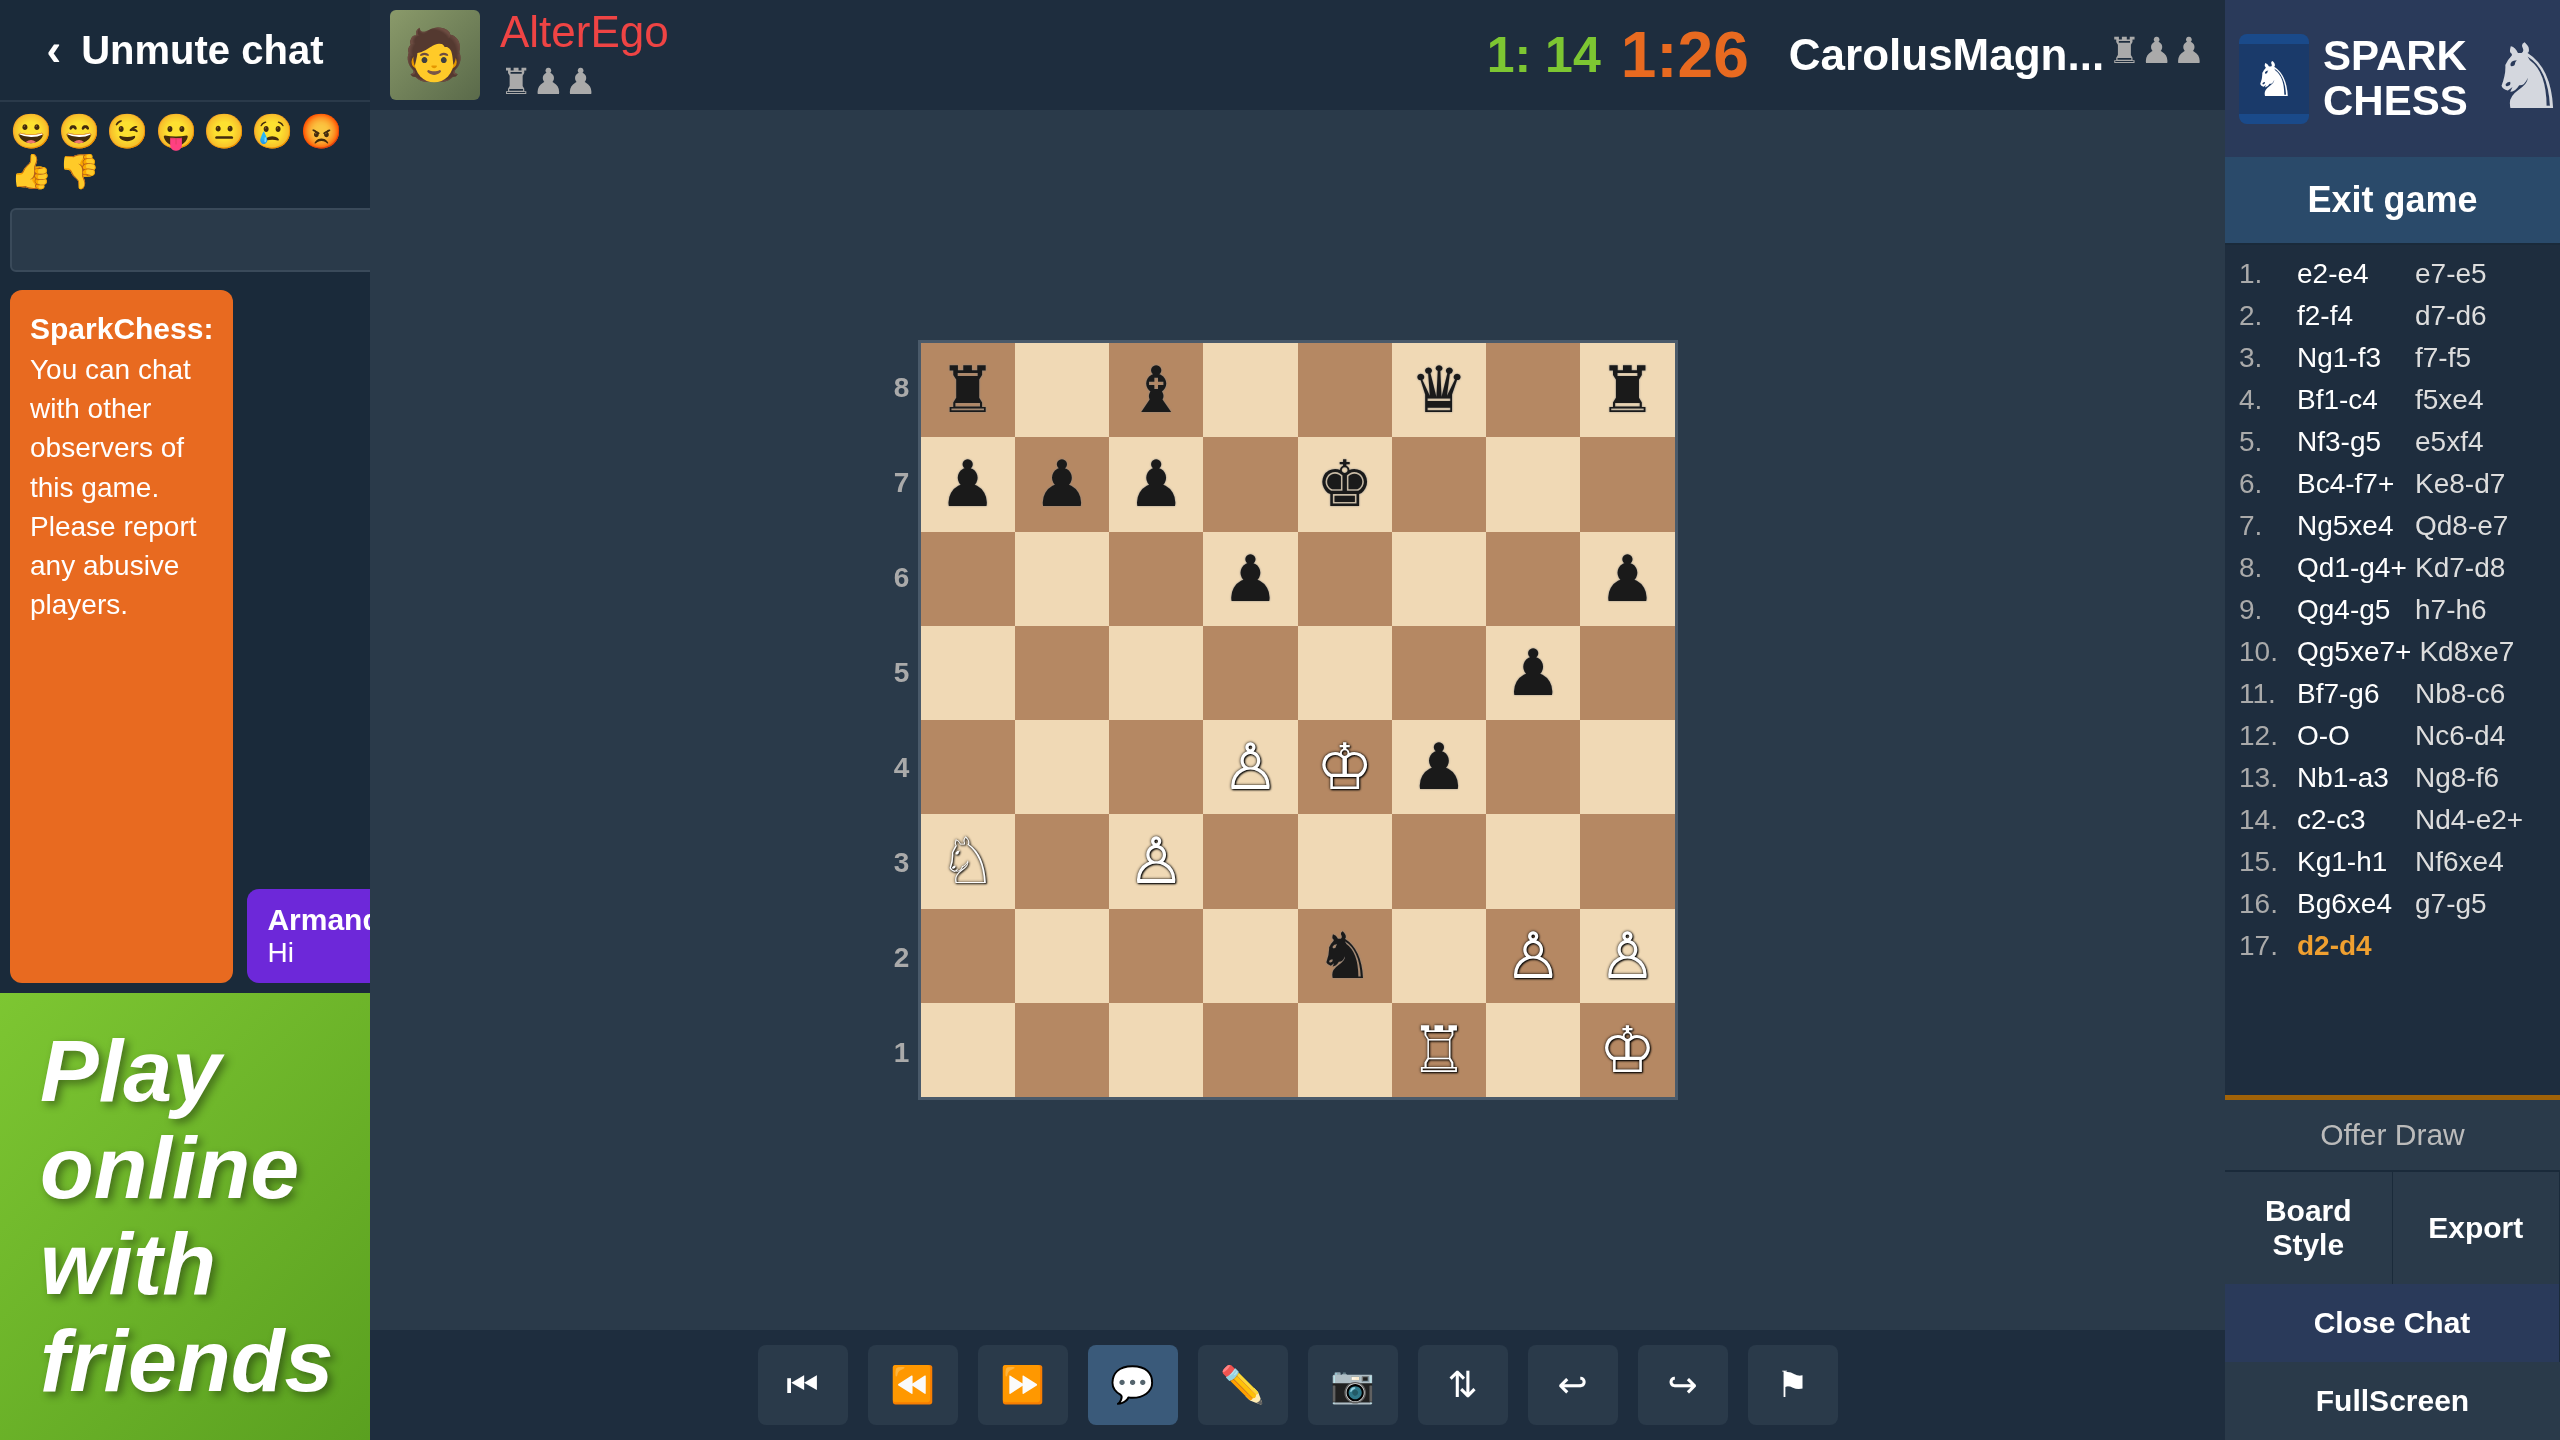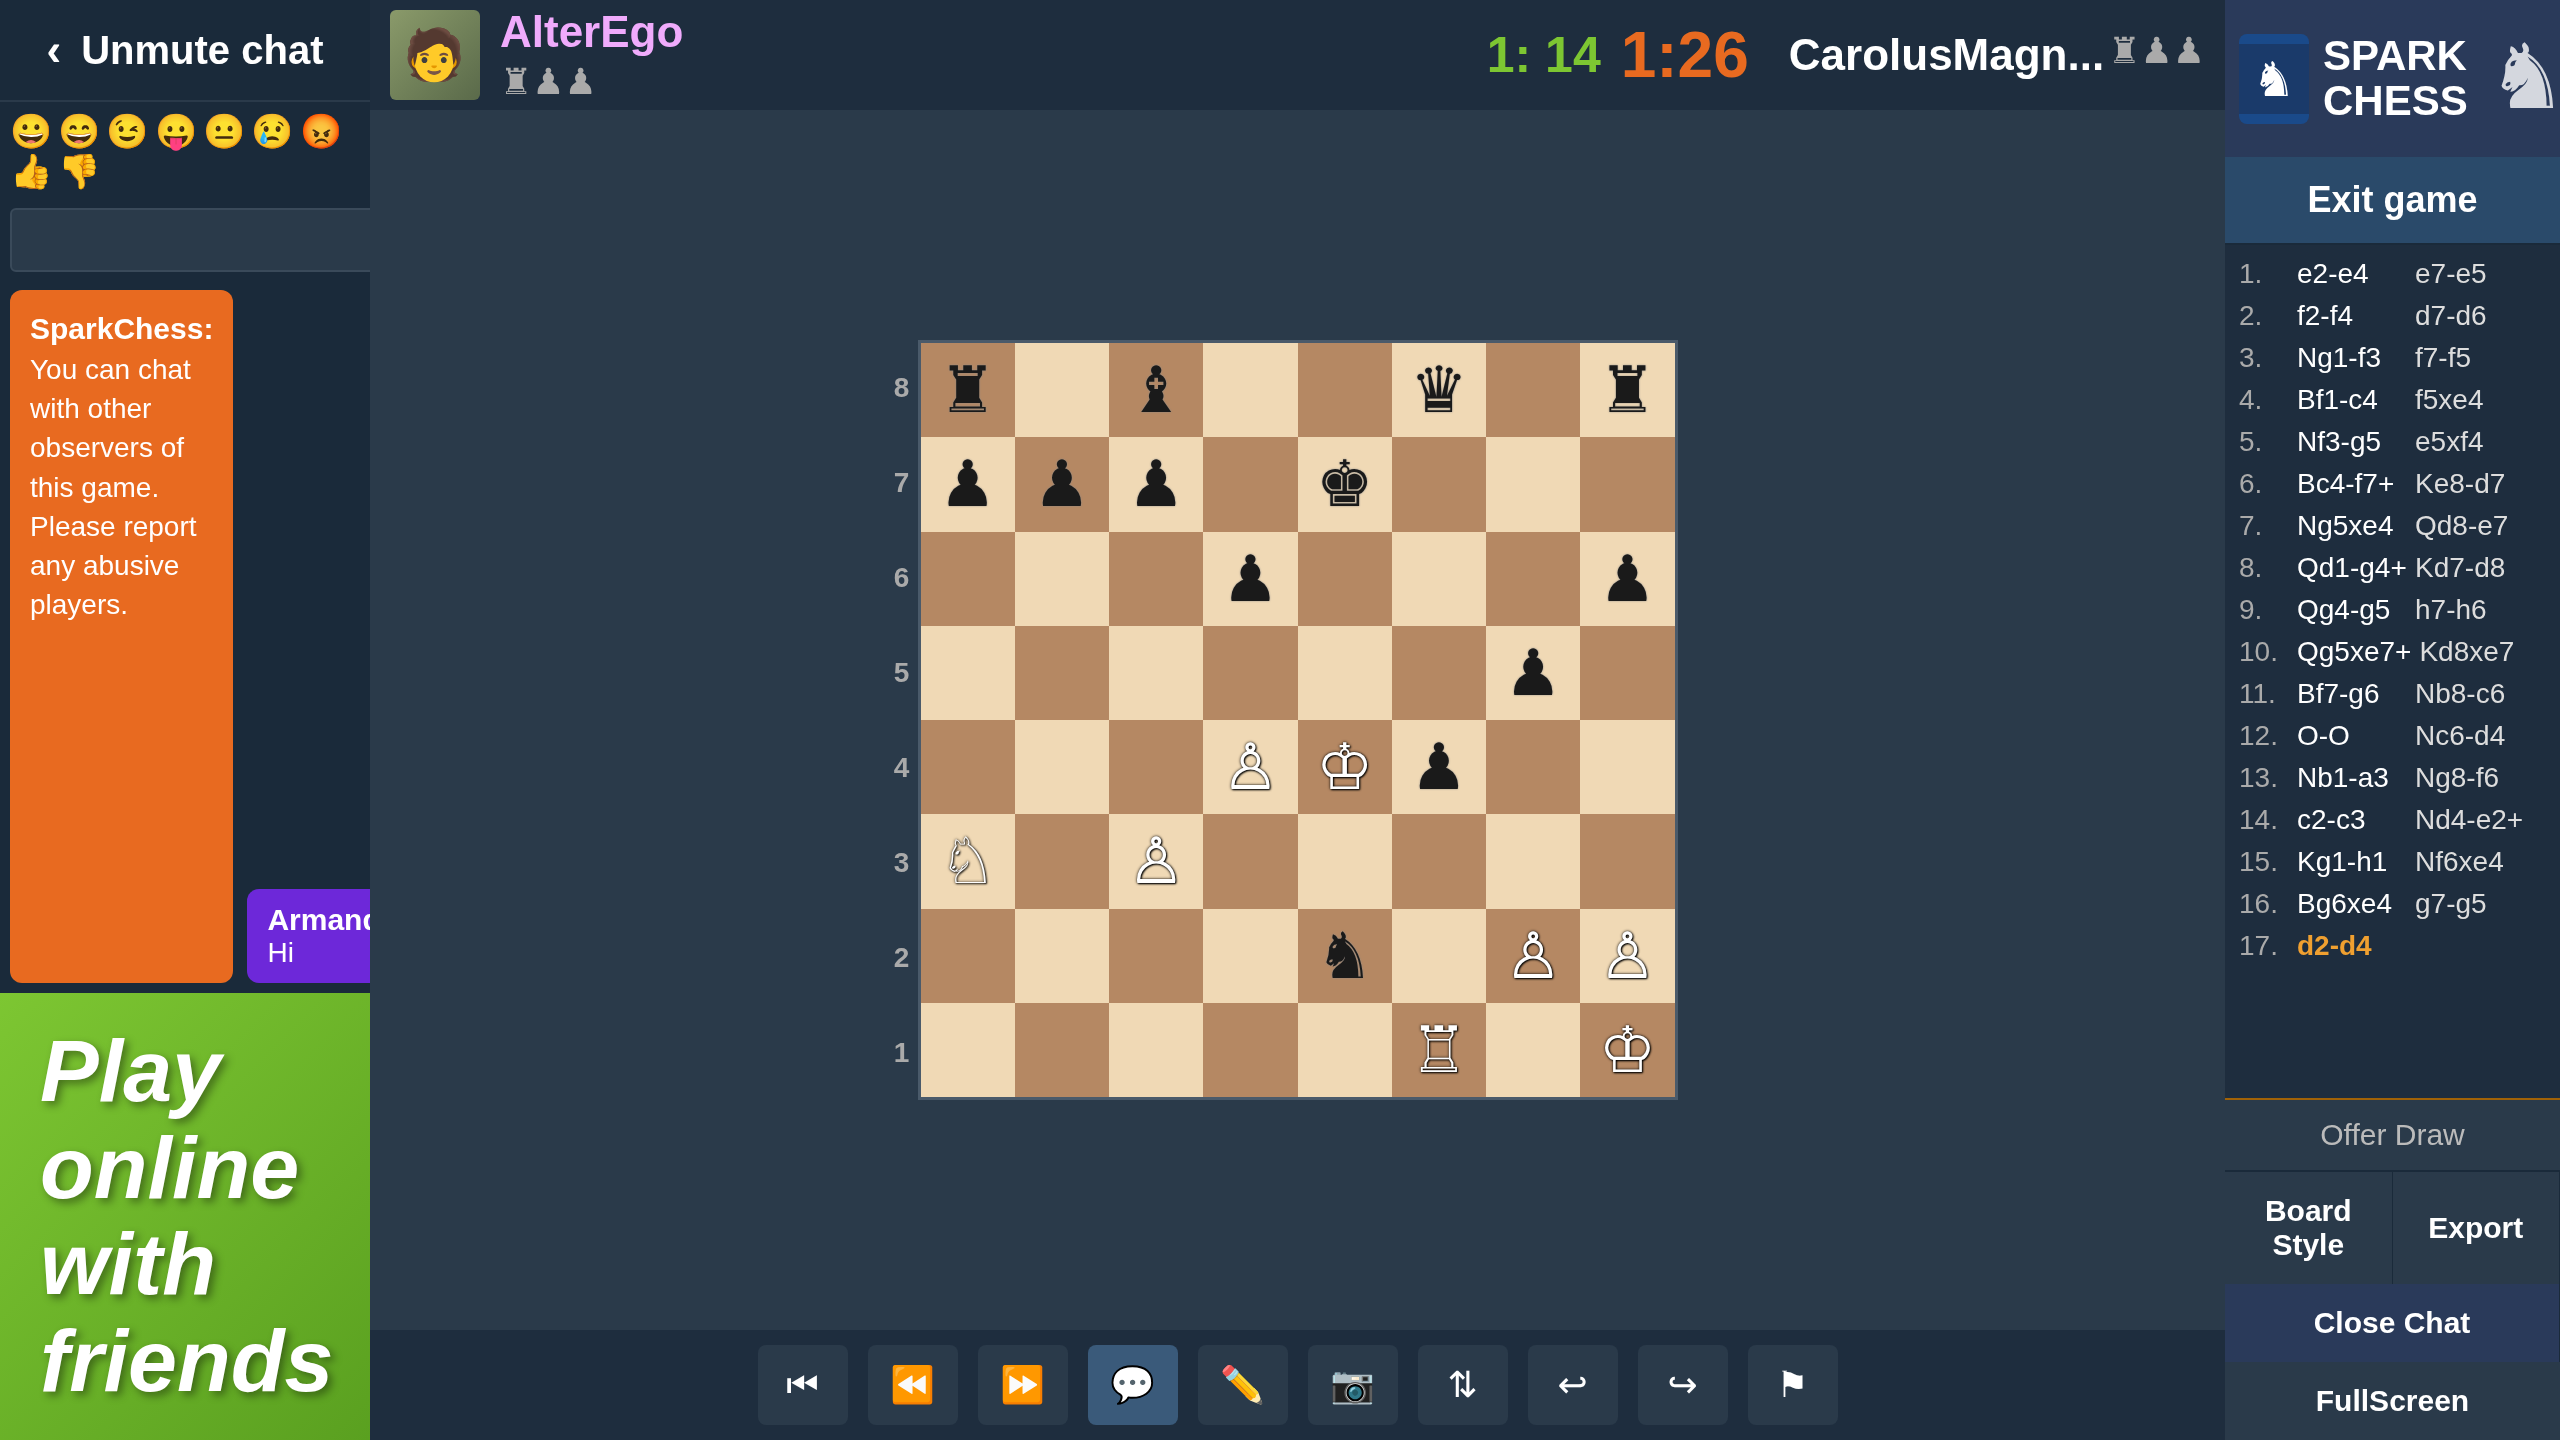--- a/index.html
+++ b/index.html
@@ -164,23 +164,23 @@
     #player-avatar-img {
       width: 90px;
       height: 90px;
       background: linear-gradient(135deg, #8a9a6a, #5a6a4a);
       display: flex;
       align-items: center;
       justify-content: center;
       font-size: 50px;
     }
     #player1-name {
-      color: #f0abfc;
+      color: #ef4444;
       font-size: 44px;
-      font-weight: bold;
+      font-weight: normal;
     }
     #player1-pieces {
       color: #aaa;
       font-size: 36px;
       display: flex;
       gap: 4px;
       align-items: center;
     }
     #score-area {
       display: flex;
@@ -354,21 +354,21 @@
     .move-black { color: #ddd; }
     .move-highlight { color: #f0a030; font-weight: bold; }
     #offer-draw-btn {
       background: #2a3a4a;
       color: #bbb;
       border: none;
       font-size: 30px;
       padding: 18px;
       cursor: pointer;
       text-align: center;
-      border-top: 2px solid #a16207;
+      border-top: 5px solid #a16207;
     }
     #bottom-btns {
       display: grid;
       grid-template-columns: 1fr 1fr;
       border-top: 2px solid #1a2a3a;
     }
     .bottom-btn {
       background: #2a3a4a;
       color: white;
       border: none;

